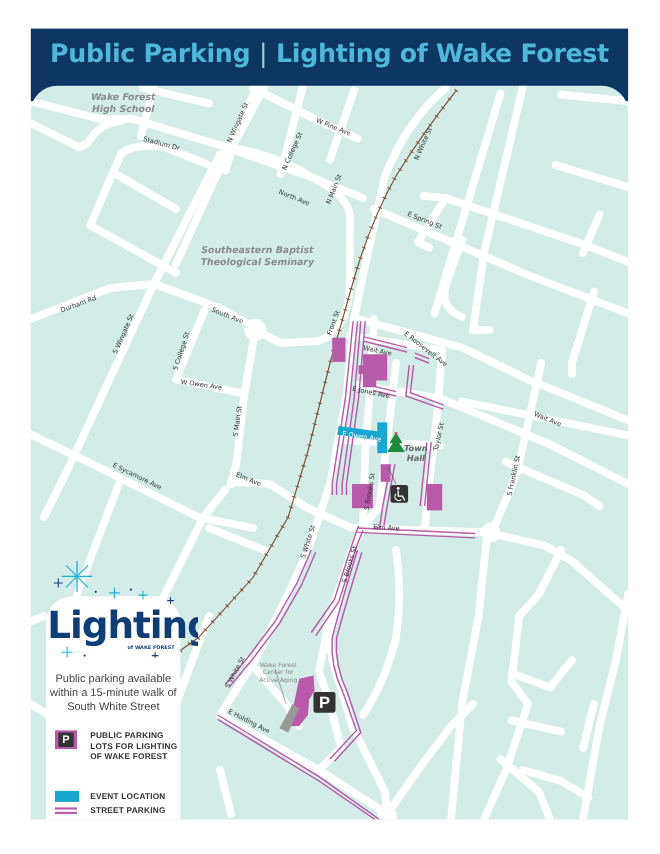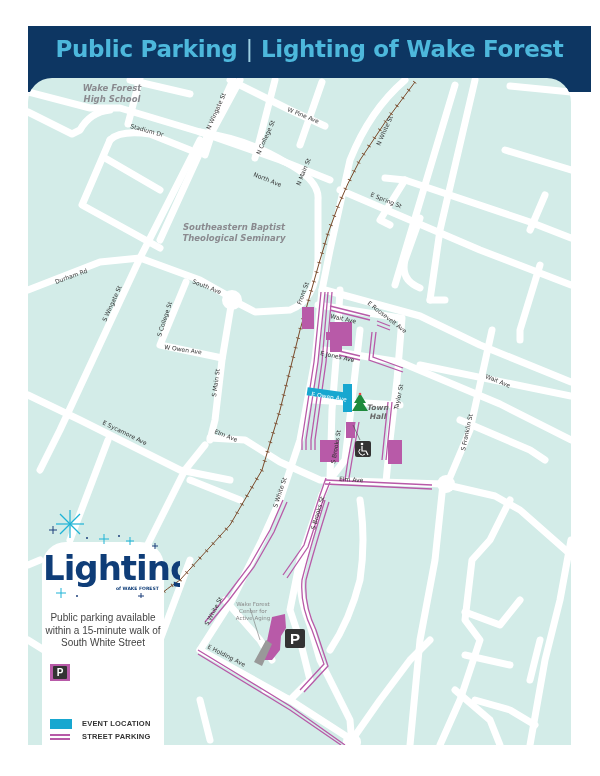--- a/index.html
+++ b/index.html
@@ -1,19 +1,19 @@
 <!DOCTYPE html>
 <html><head>
 <meta charset="utf-8">
 <style>
   html, body { margin:0; padding:0; background:#ffffff; }
   body { width:600px; height:776px; position:relative; overflow:hidden; font-family:"DejaVu Sans", sans-serif; }
   .header {
     position:absolute; left:28px; top:26px; width:543px; height:66px;
-    background:#0d3662; border-radius:0 0 0 0;padding-left:20px;
+    background:#0d3662; border-radius:0 0 0 0;
   }
   .header-title {
     position:absolute; left:0; right:0; top:10px; text-align:center;
     color:#4db8dc; font-family:"DejaVu Sans", sans-serif; font-weight:bold;
     font-size:23px; letter-spacing:-0.3px; white-space:nowrap;
   }
   .header-title .sep { color:#9ccfe2; font-weight:normal; margin:0 8px; }
   .map-wrap {
     position:absolute; left:28px; top:78px; width:543px; height:667px;
     background:#d3ece8; border-radius:24px 24px 0 0; overflow:hidden;
@@ -253,20 +253,21 @@
 </div>
 
 <div class="legend">
   <div class="legend-desc">Public parking available within a 15-minute walk of South White Street</div>
   <div class="legend-row" style="top:122px;">
     <div class="legend-swatch">
       <div class="lot-swatch">
           <div class="p">P</div>
         </div>
     </div>
+    <div class="legend-label">PUBLIC PARKING LOTS FOR LIGHTING OF WAKE FOREST</div>
   </div>
   <div class="legend-row" style="top:161px;margin-top:29px;">
     <div class="legend-swatch">
         <div class="street-swatch"></div>
       </div>
     <div class="legend-label">STREET PARKING</div>
   </div>
   <div class="legend-row" style="top:177px;">
     <div class="legend-swatch">
         <div class="event-swatch"></div>

